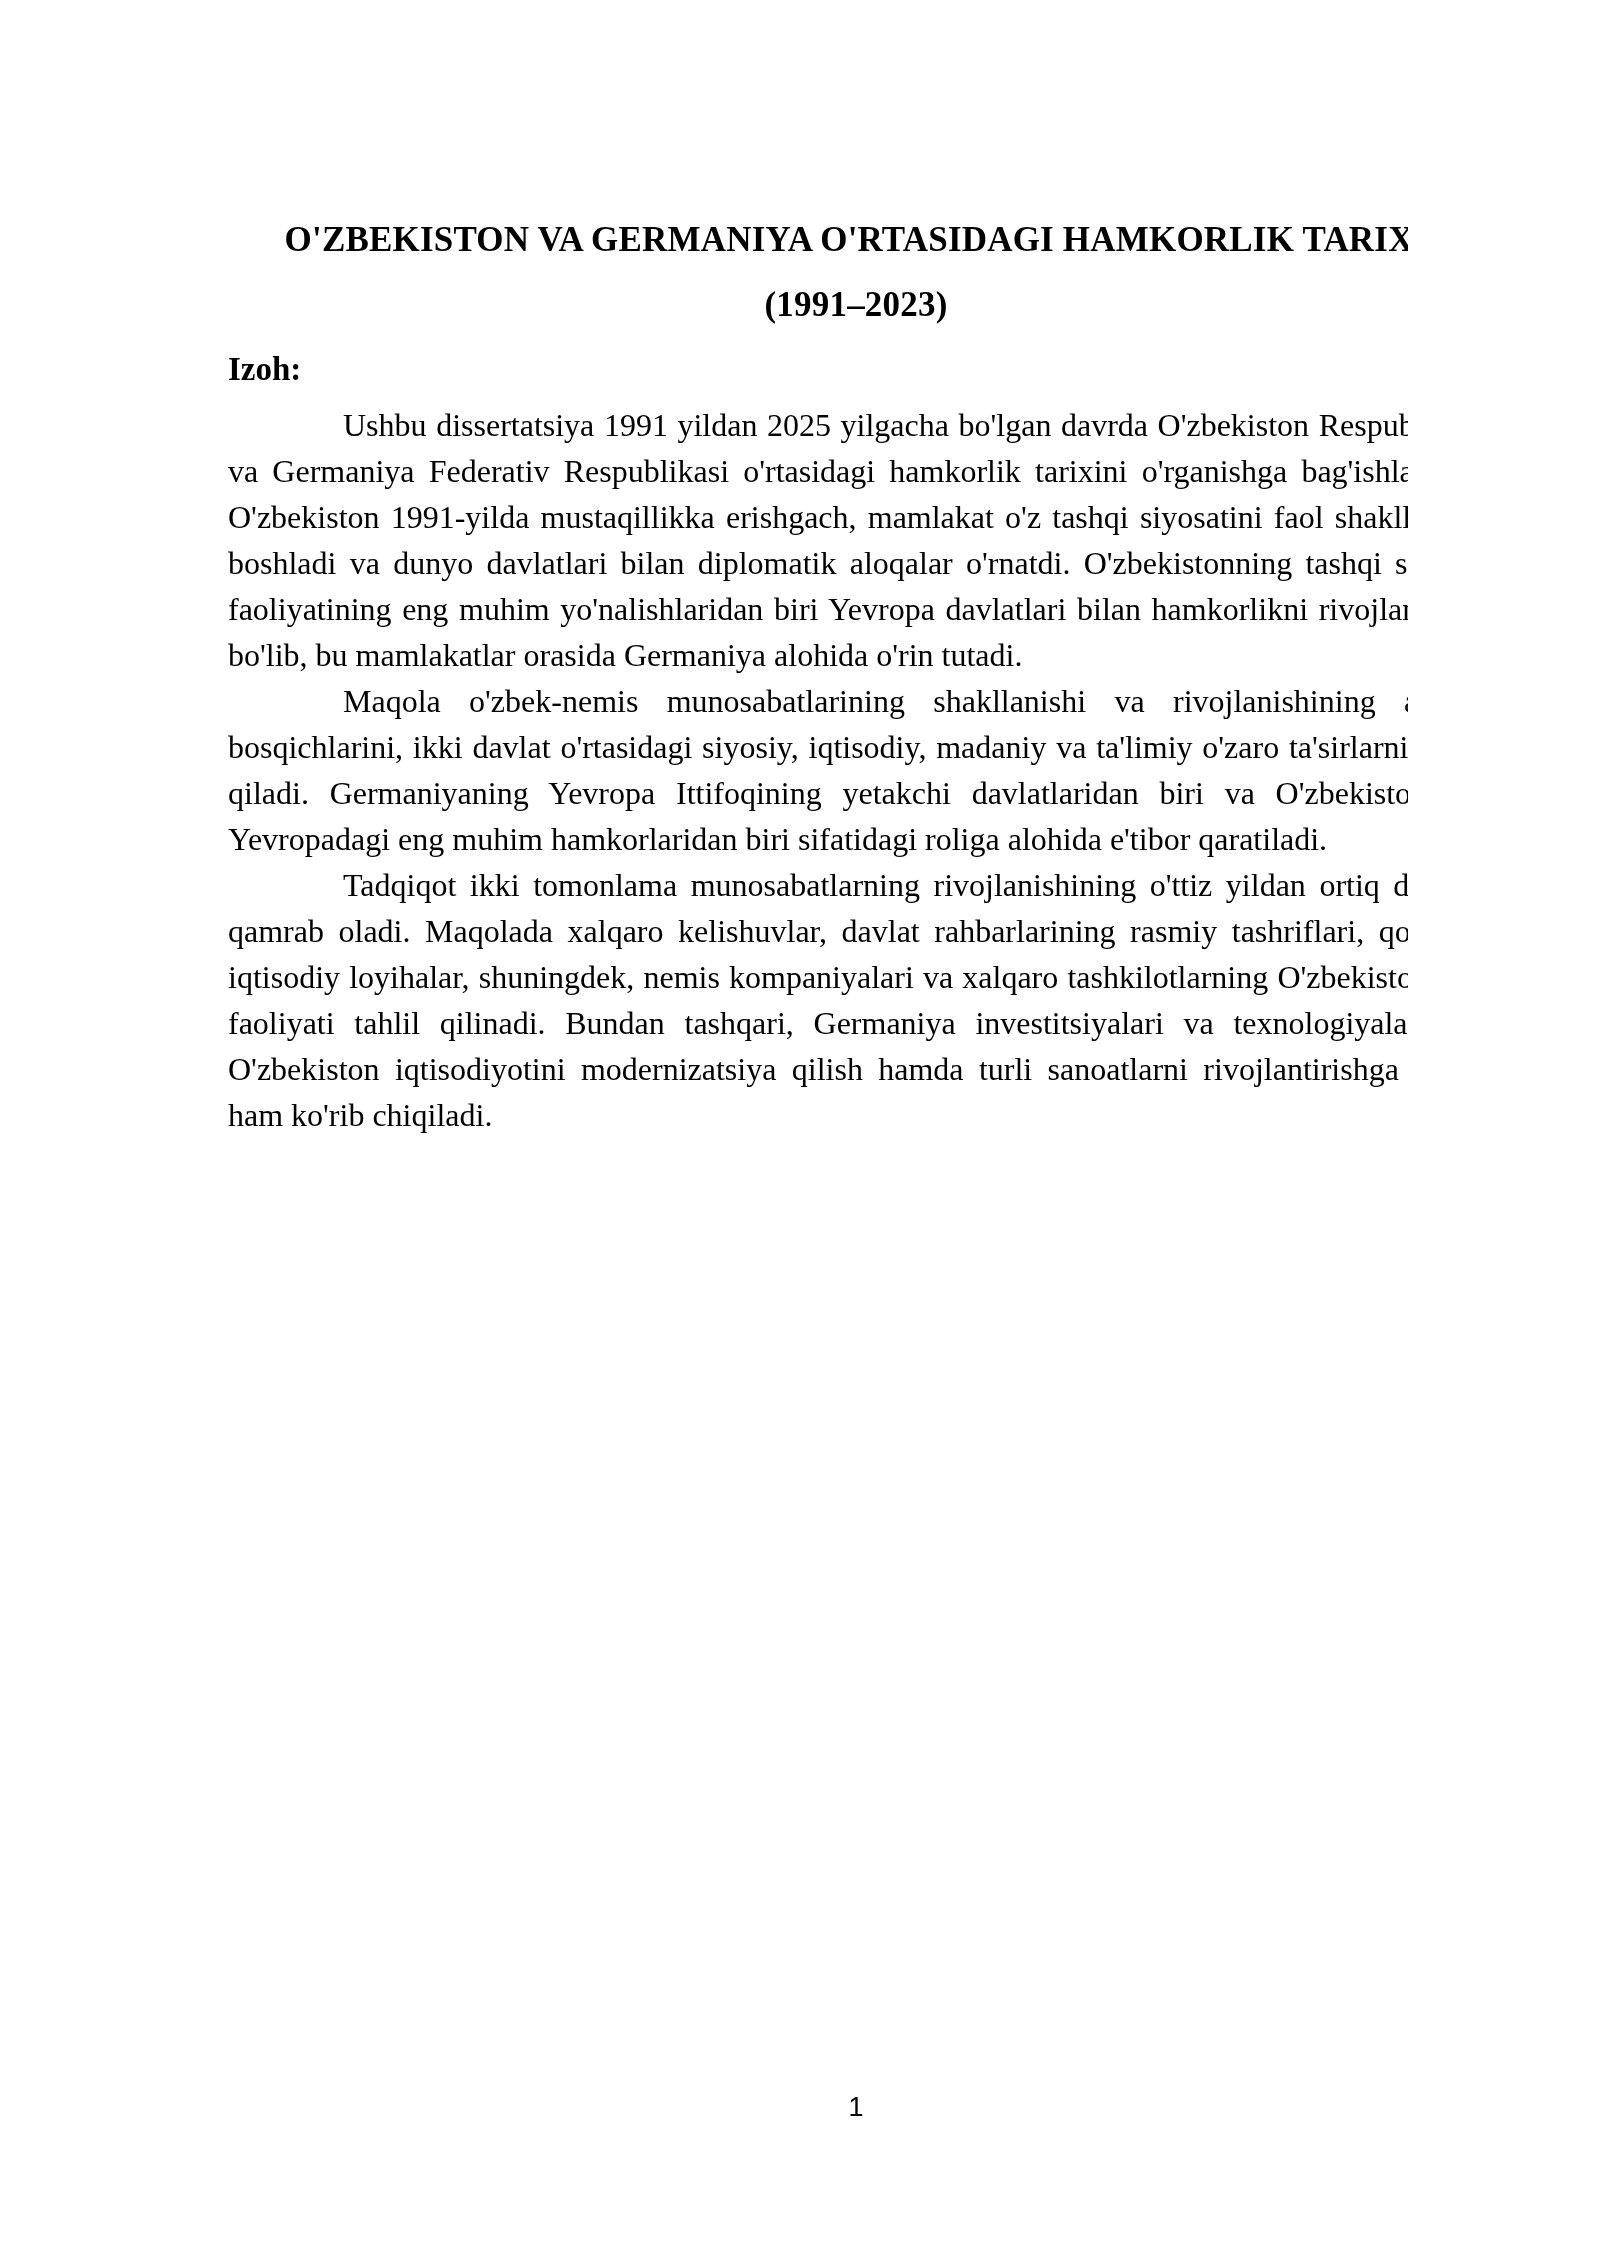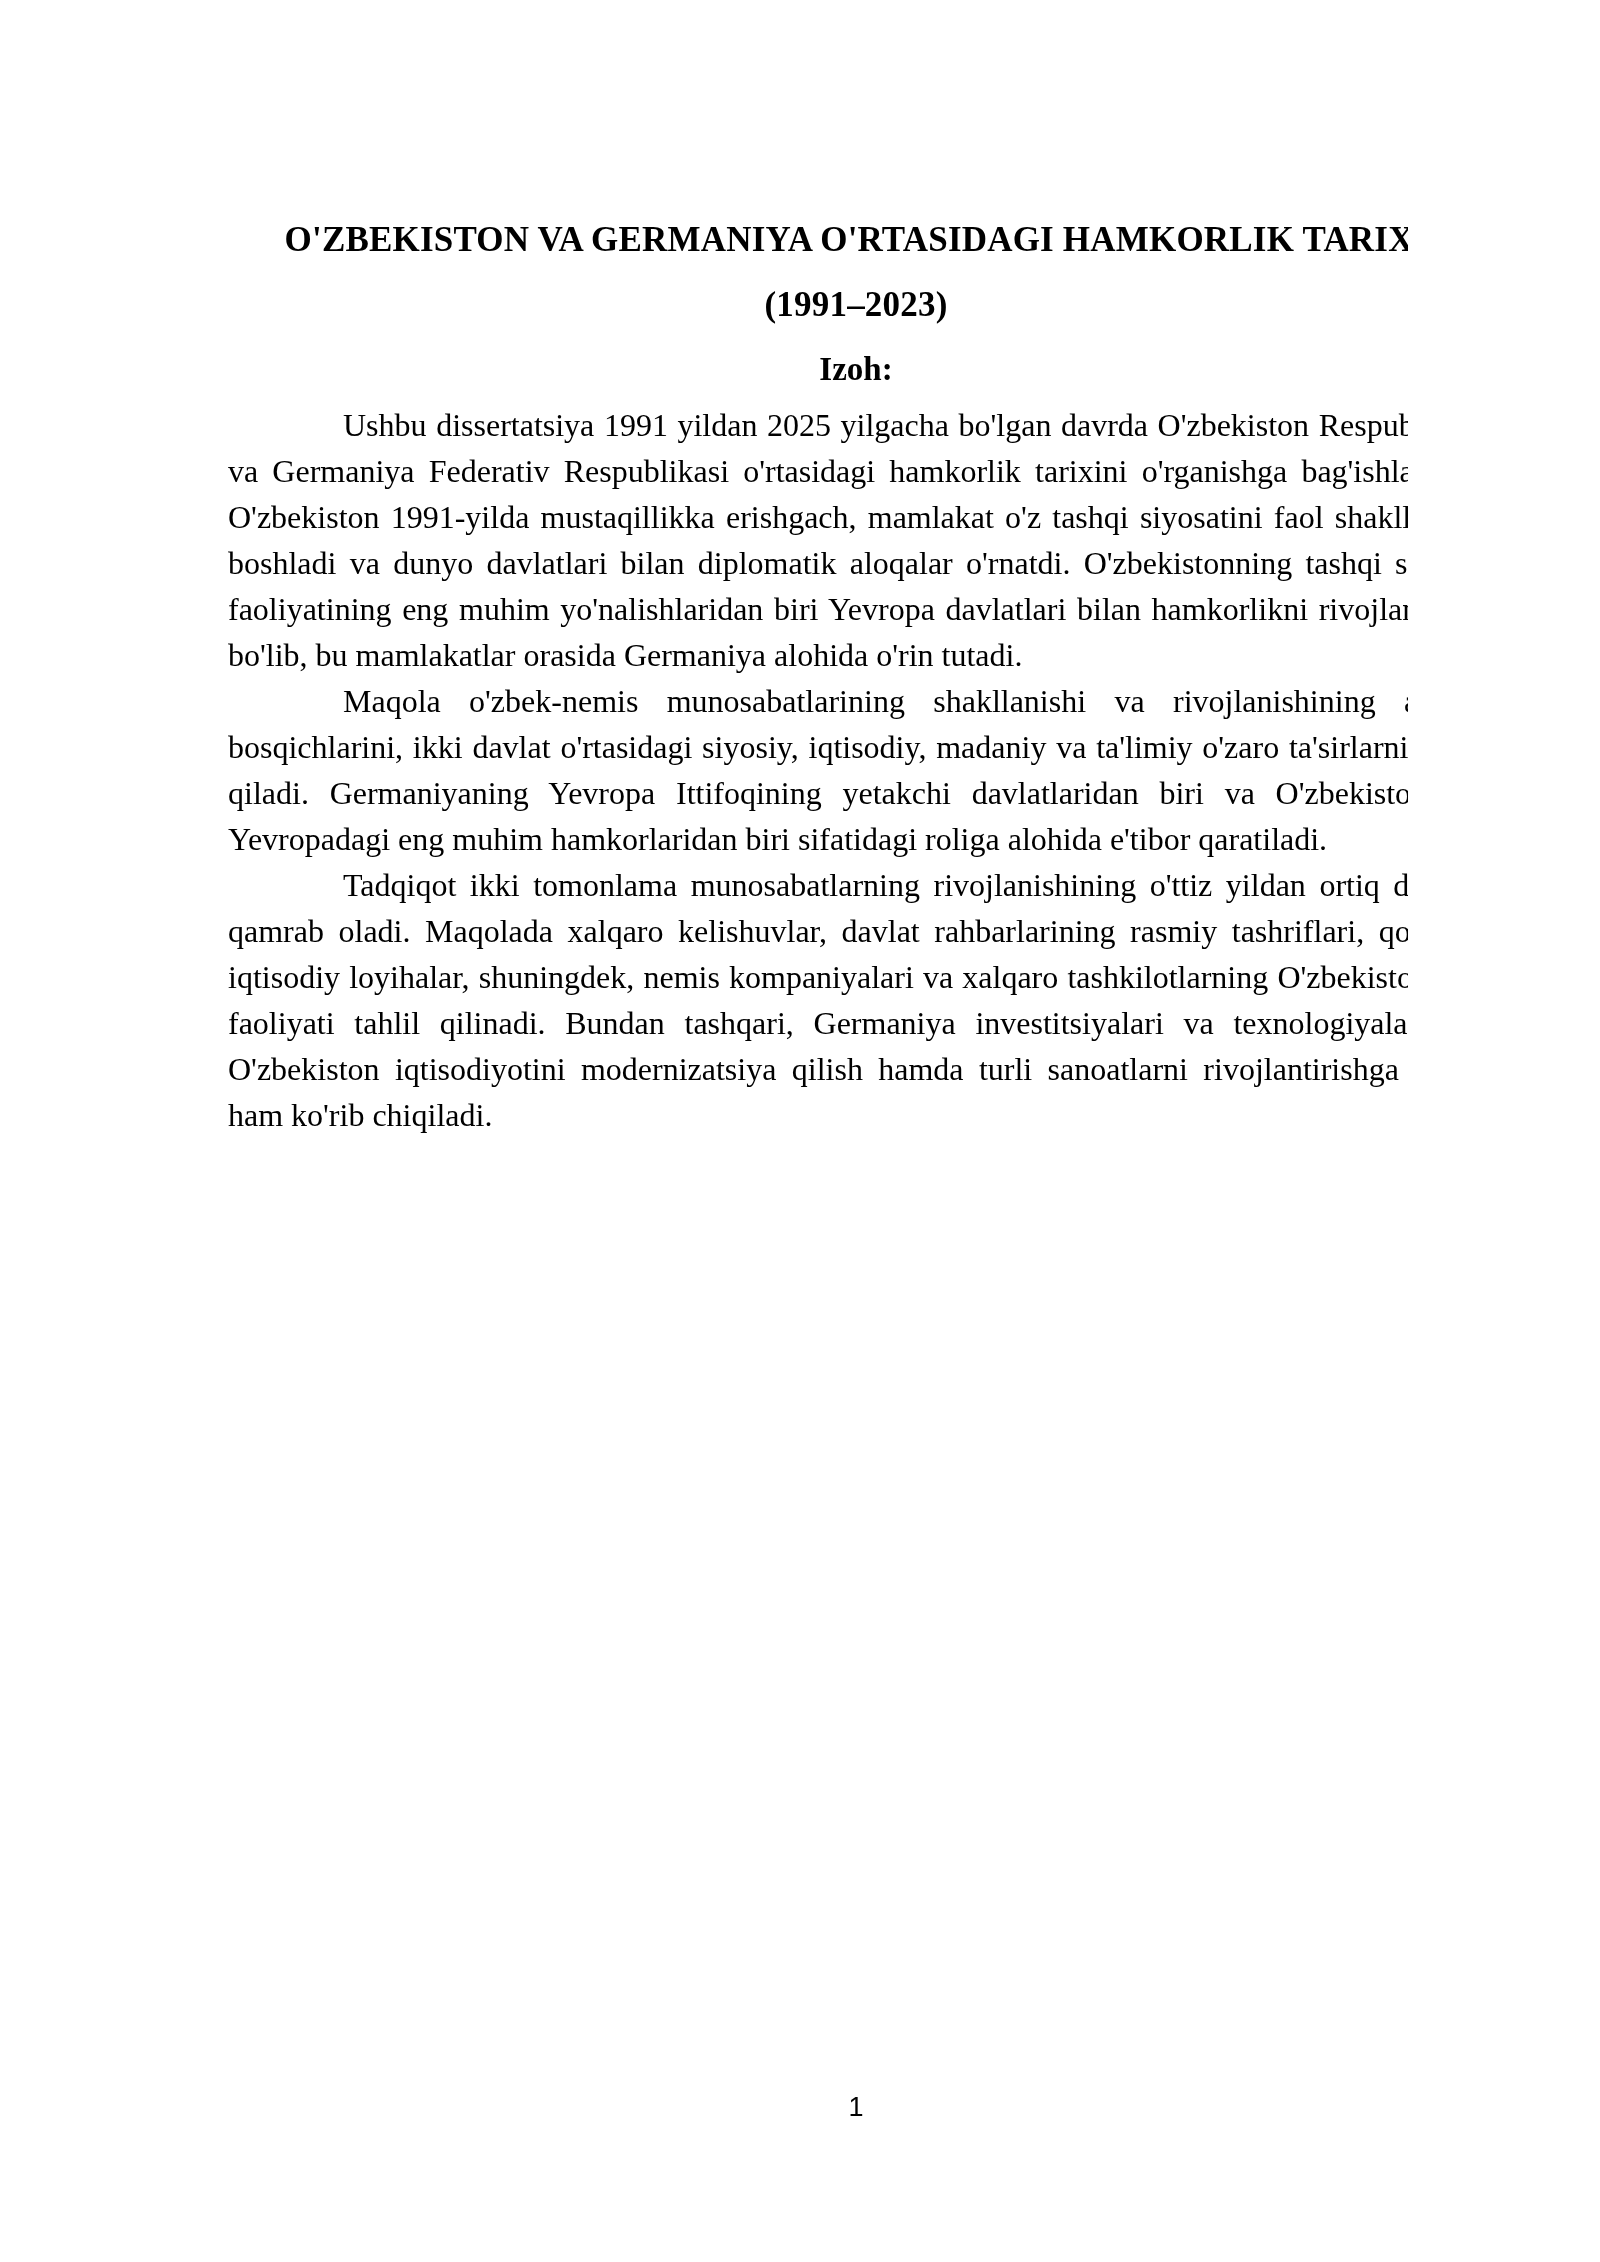--- a/index.html
+++ b/index.html
@@ -26,21 +26,21 @@
     font-size: 35px;
     font-weight: bold;
     line-height: 65px;
     text-align: center;
     letter-spacing: 0.2px;
   }
   .section-heading {
     font-size: 33px;
     font-weight: bold;
     line-height: 65px;
-    text-align: center;
+    text-align: left;
   }
   .para {
     margin: 0;
     font-size: 32px;
     line-height: 46px;
     text-align: justify;
     text-indent: 115px;
   }
   .page-number {
     position: absolute;

